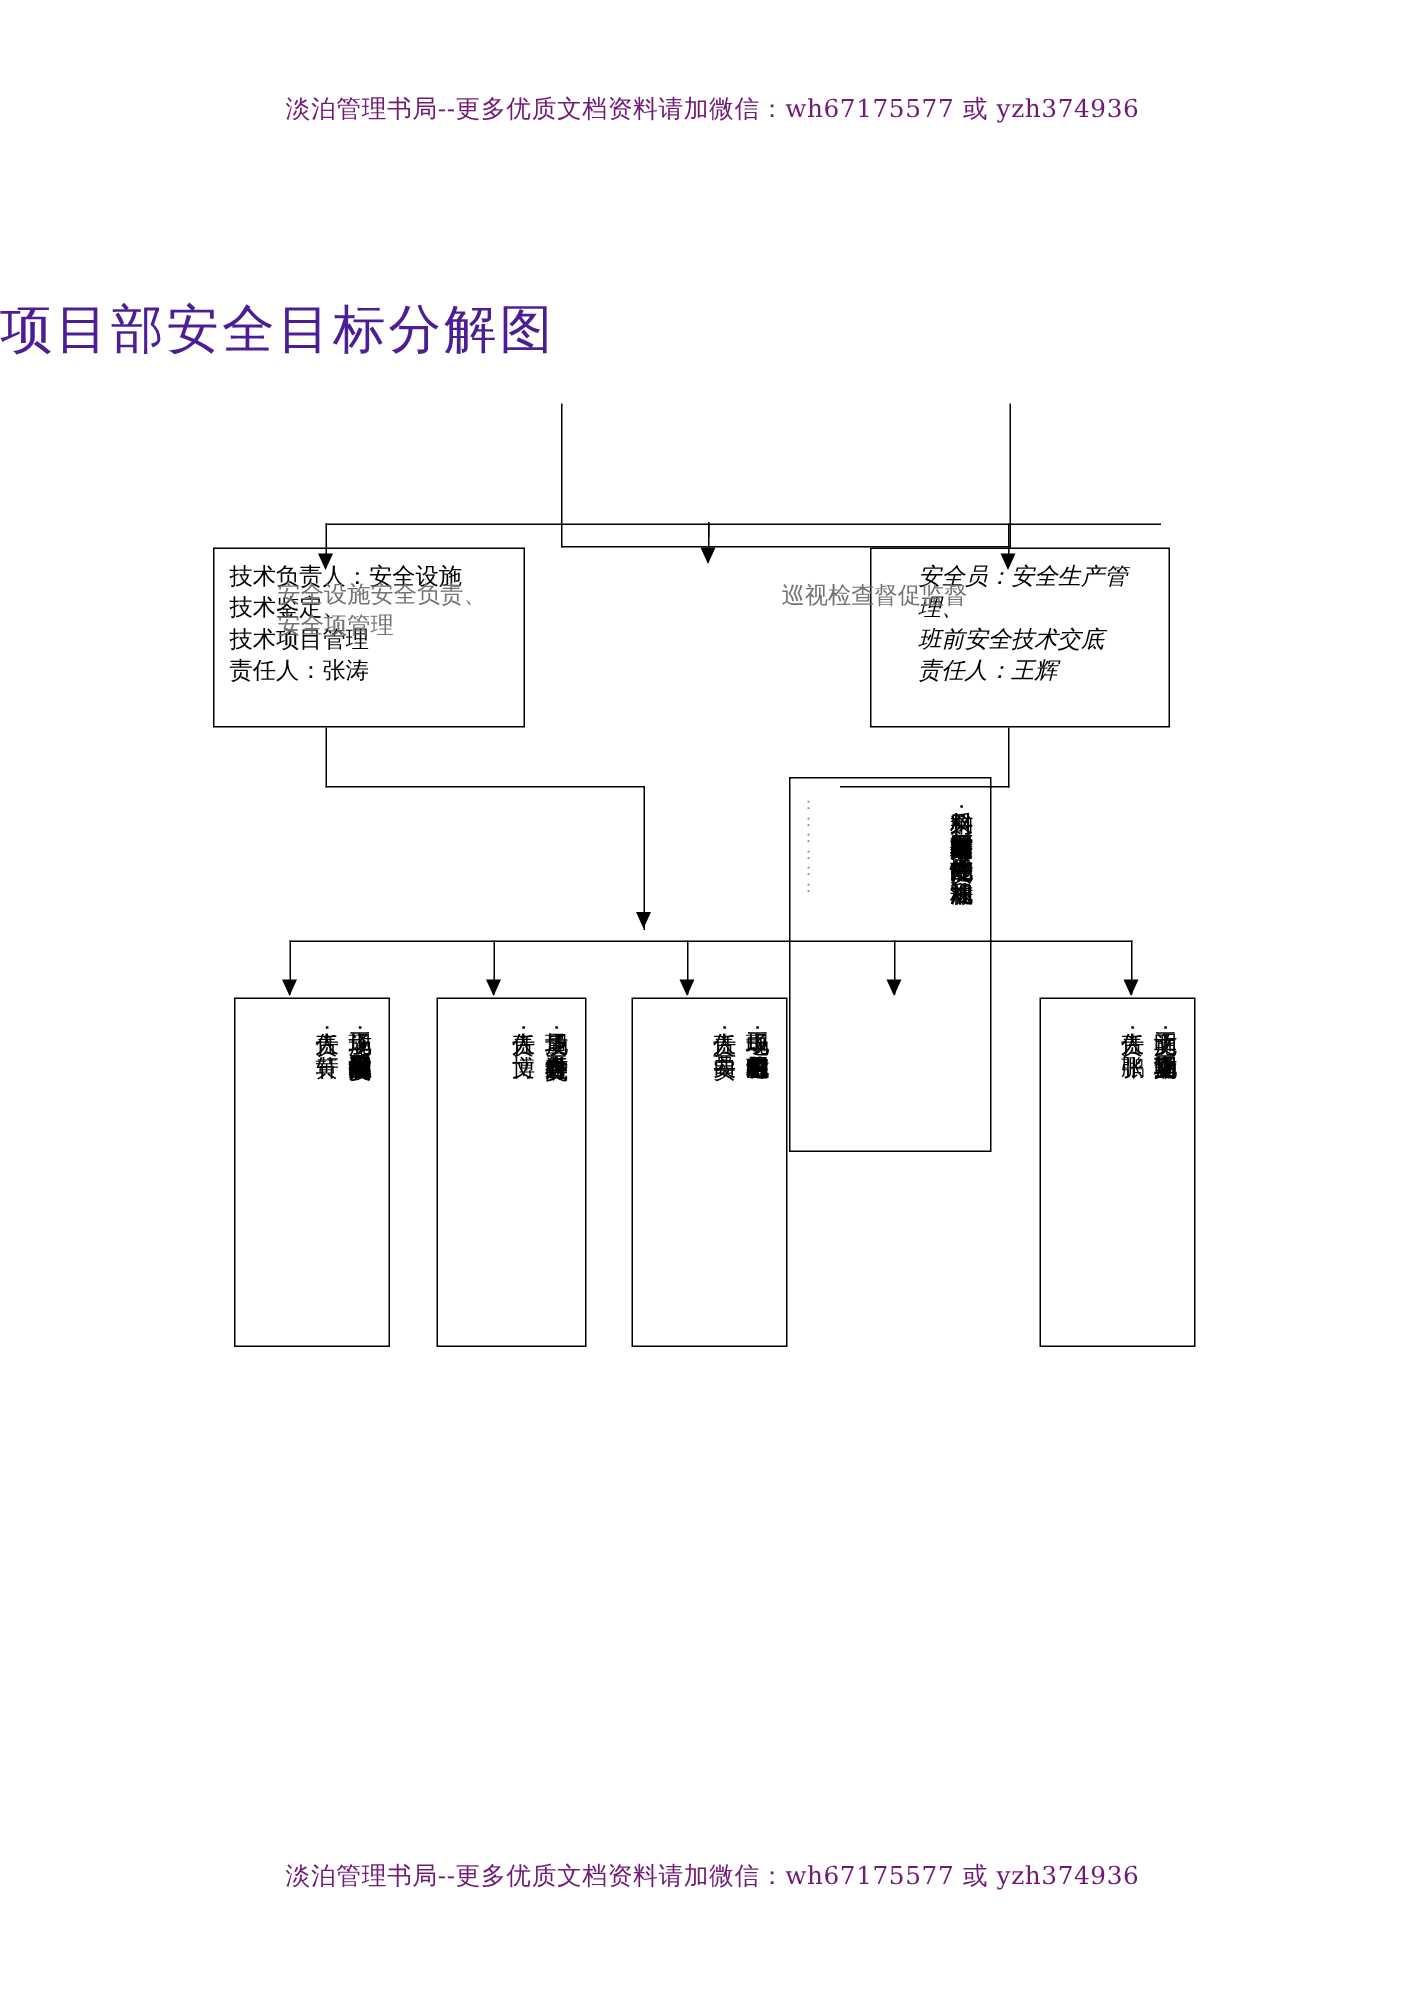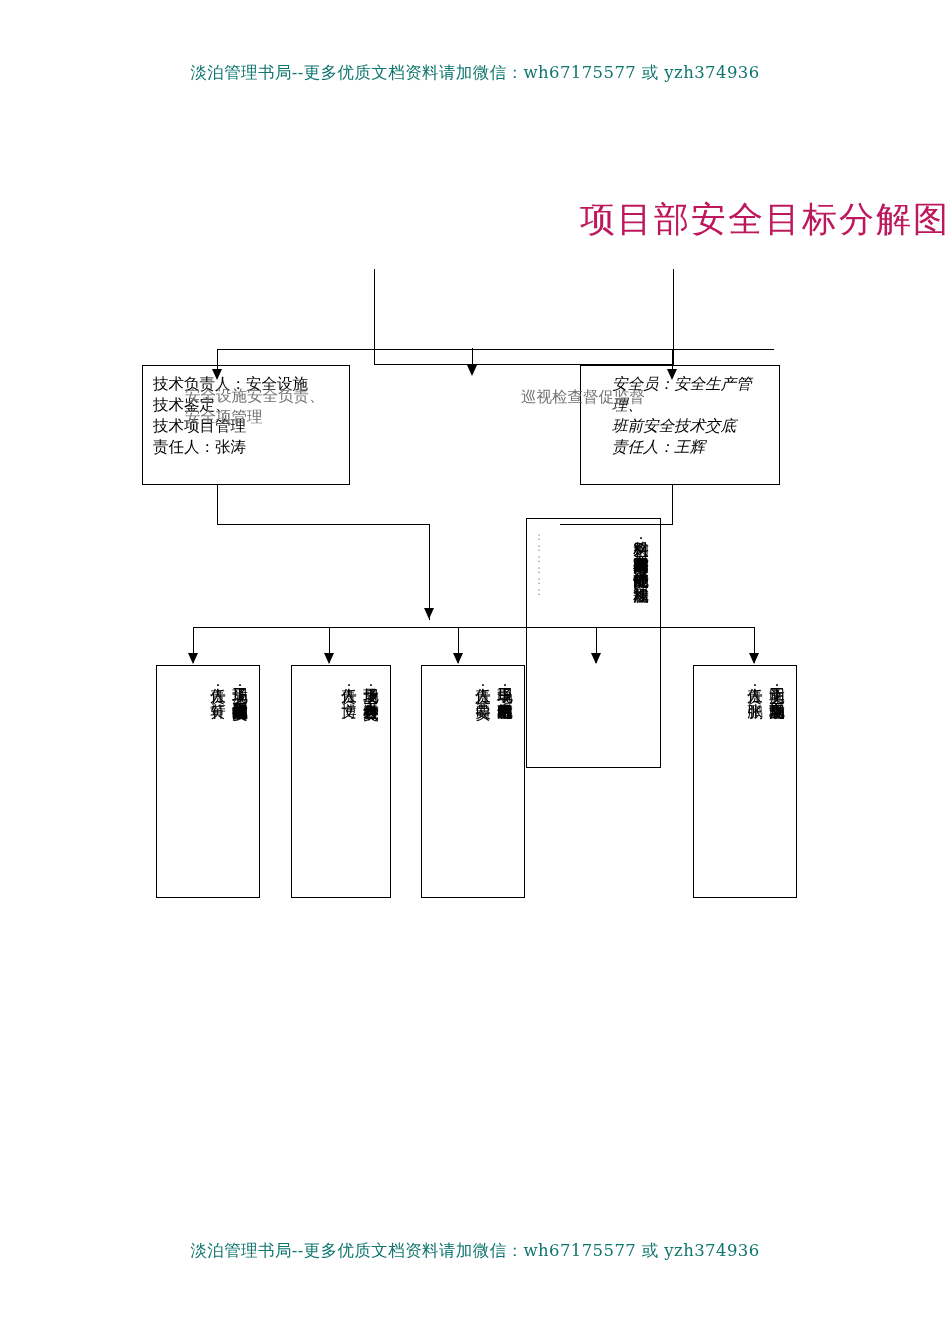--- a/index.html
+++ b/index.html
@@ -21,37 +21,37 @@
 
   
   .watermark {
     position: absolute;
     left: 0;
     width: 950px;
     text-align: center;
     font-family: "DejaVu Serif", "Liberation Serif", serif;
     font-size: 16.5px;
     letter-spacing: 0.4px;
-    color: #0f766e;
+    color: #701a75;
     white-space: nowrap;
   }
   #wm-top { top: 62px; }
   #wm-bottom { top: 1240px; }
 
   
   #doc-title {
     position: absolute;
     left: 0;
     top: 196px;
     width: 950px;
-    text-align: right;
+    text-align: left;
     font-family: "DejaVu Serif", "Liberation Serif", serif;
     font-size: 35px;
     letter-spacing: 2px;
-    color: #be185d;
+    color: #4c1d95;
     white-space: nowrap;
   }
 
   
   .box {
     position: absolute;
     box-sizing: border-box;
     border: 1.3px solid #000;
     background: transparent;
   }

